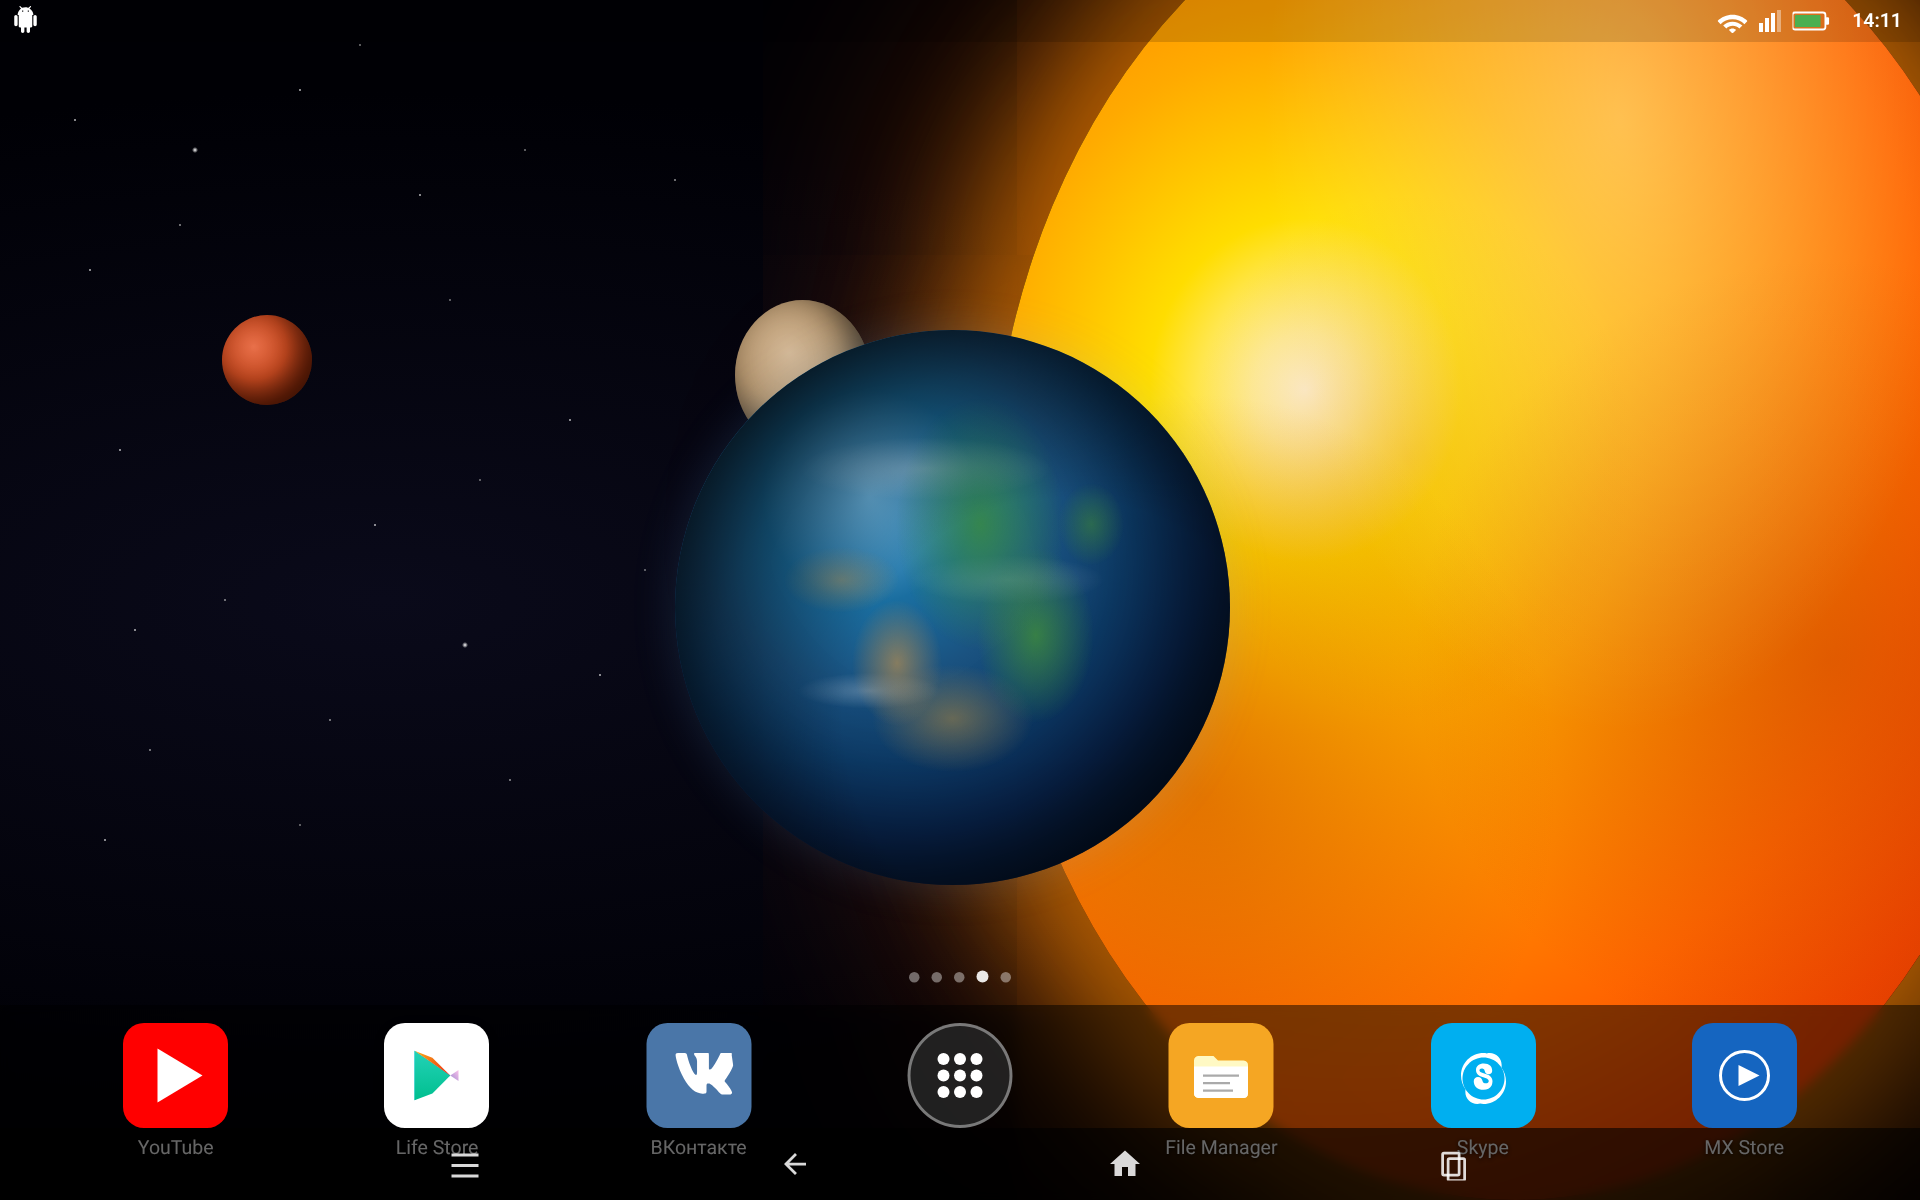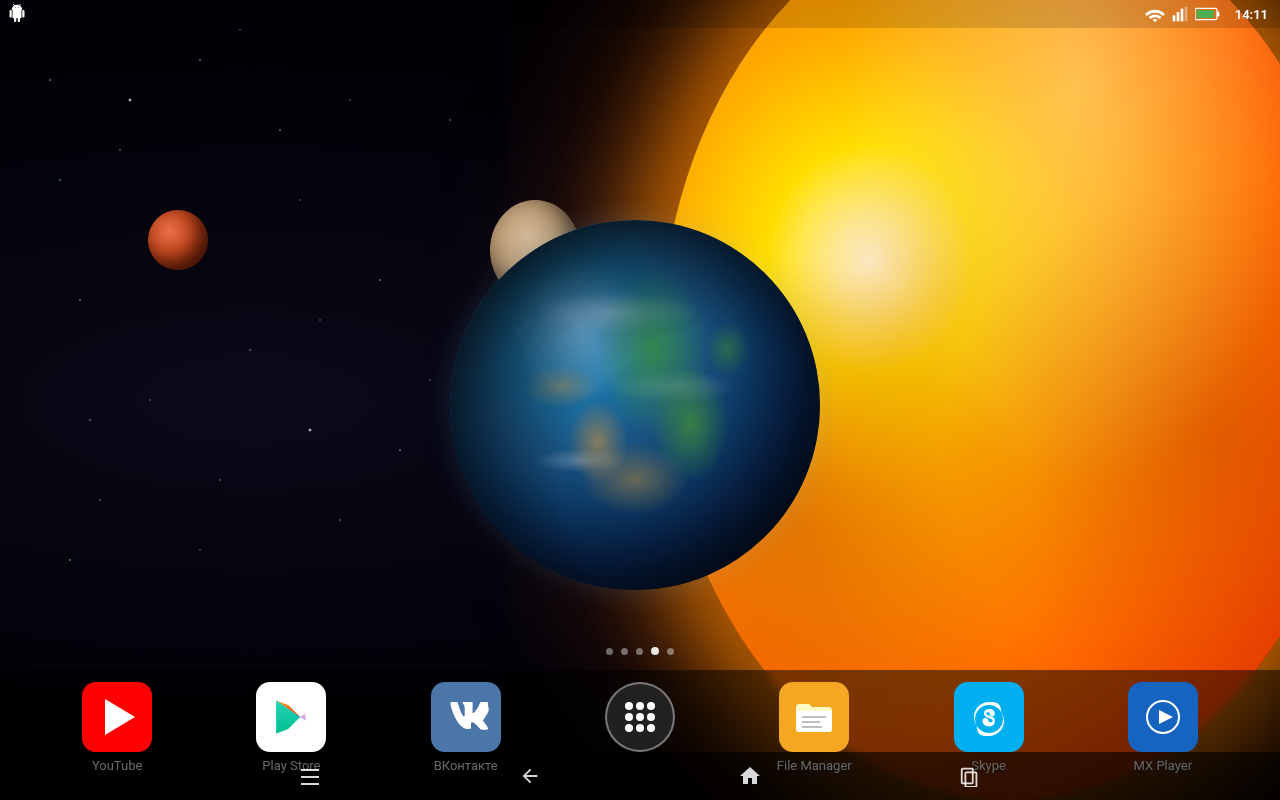--- a/index.html
+++ b/index.html
@@ -464,21 +464,21 @@
               <stop offset="0%" stop-color="#a18cd1"></stop>
               <stop offset="100%" stop-color="#fbc2eb"></stop>
             </linearGradient>
           </defs>
           <path d="M8 6 L34 24 L8 42 Z" fill="url(#pg1)" opacity="0.9"></path>
           <path d="M8 6 L34 24 L21 37 L8 42 Z" fill="url(#pg2)"></path>
           <path d="M8 6 L34 24 L21 11 Z" fill="url(#pg3)"></path>
           <path d="M34 24 L40 20 L40 28 Z" fill="url(#pg4)"></path>
         </svg>
       </div>
-      <span class="app-label">Play Store</span>
+      <span class="app-label">Life Store</span>
     </div>
 
     <div class="app-icon">
       <div class="app-icon-wrapper vk-bg">
         <svg width="46" height="30" viewBox="0 0 46 30" fill="white">
           <path d="M44.8 1.3c.3-1 0-1.7-1.4-1.7H39c-1.2 0-1.7.6-2 1.3 0 0-2.4 5.8-5.7 9.6-.3.3-.7.5-1.1.5-.4 0-.6-.2-.6-.8V1.3c0-1.2-.3-1.7-1.3-1.7h-7.4c-.8 0-1.2.6-1.2 1.1 0 1.2 1.8 1.5 2 4.8v7.3c0 1.5-.3 1.8-.7 1.8-1.2 0-4.1-5.8-5.8-12.5C15 .7 14.6 0 13.4 0H9c-1.3 0-1.6.6-1.6 1.3 0 1.3 1.2 7.6 5.6 15.9C16.4 23.5 21 27.1 25.2 27.1c2.5 0 2.8-.6 2.8-1.5v-3.7c0-1.3.3-1.6 1.2-1.6.7 0 1.8.3 4.5 3 3.1 3.1 3.6 4.4 5.3 4.4h4.3c1.3 0 2-.6 1.6-1.8-.4-1.2-1.6-2.9-3.2-5-.4-.6-1.1-1.3-1.4-1.7-.4-.5-.3-.7 0-1.1 0 0 4.3-6 5.5-9.8z"></path>
         </svg>
       </div>
       <span class="app-label">ВКонтакте</span>
     </div>
@@ -527,21 +527,21 @@
       <span class="app-label">Skype</span>
     </div>
 
     <div class="app-icon">
       <div class="app-icon-wrapper mxplayer-bg">
         <svg width="44" height="44" viewBox="0 0 44 44" fill="white">
           <circle cx="22" cy="22" r="16" fill="none" stroke="white" stroke-width="2"></circle>
           <polygon points="18,15 32,22 18,29" fill="white"></polygon>
         </svg>
       </div>
-      <span class="app-label">MX Player</span>
+      <span class="app-label">MX Store</span>
     </div>
 
 
   </div>
 </div>
 
 <div class="nav-bar">
   <div class="nav-btn">
     <svg width="24" height="24" viewBox="0 0 24 24" fill="rgba(255,255,255,0.85)">
       <path d="M3 5h18v2H3V5zm0 7h18v2H3v-2zm0 7h18v2H3v-2z"></path>

